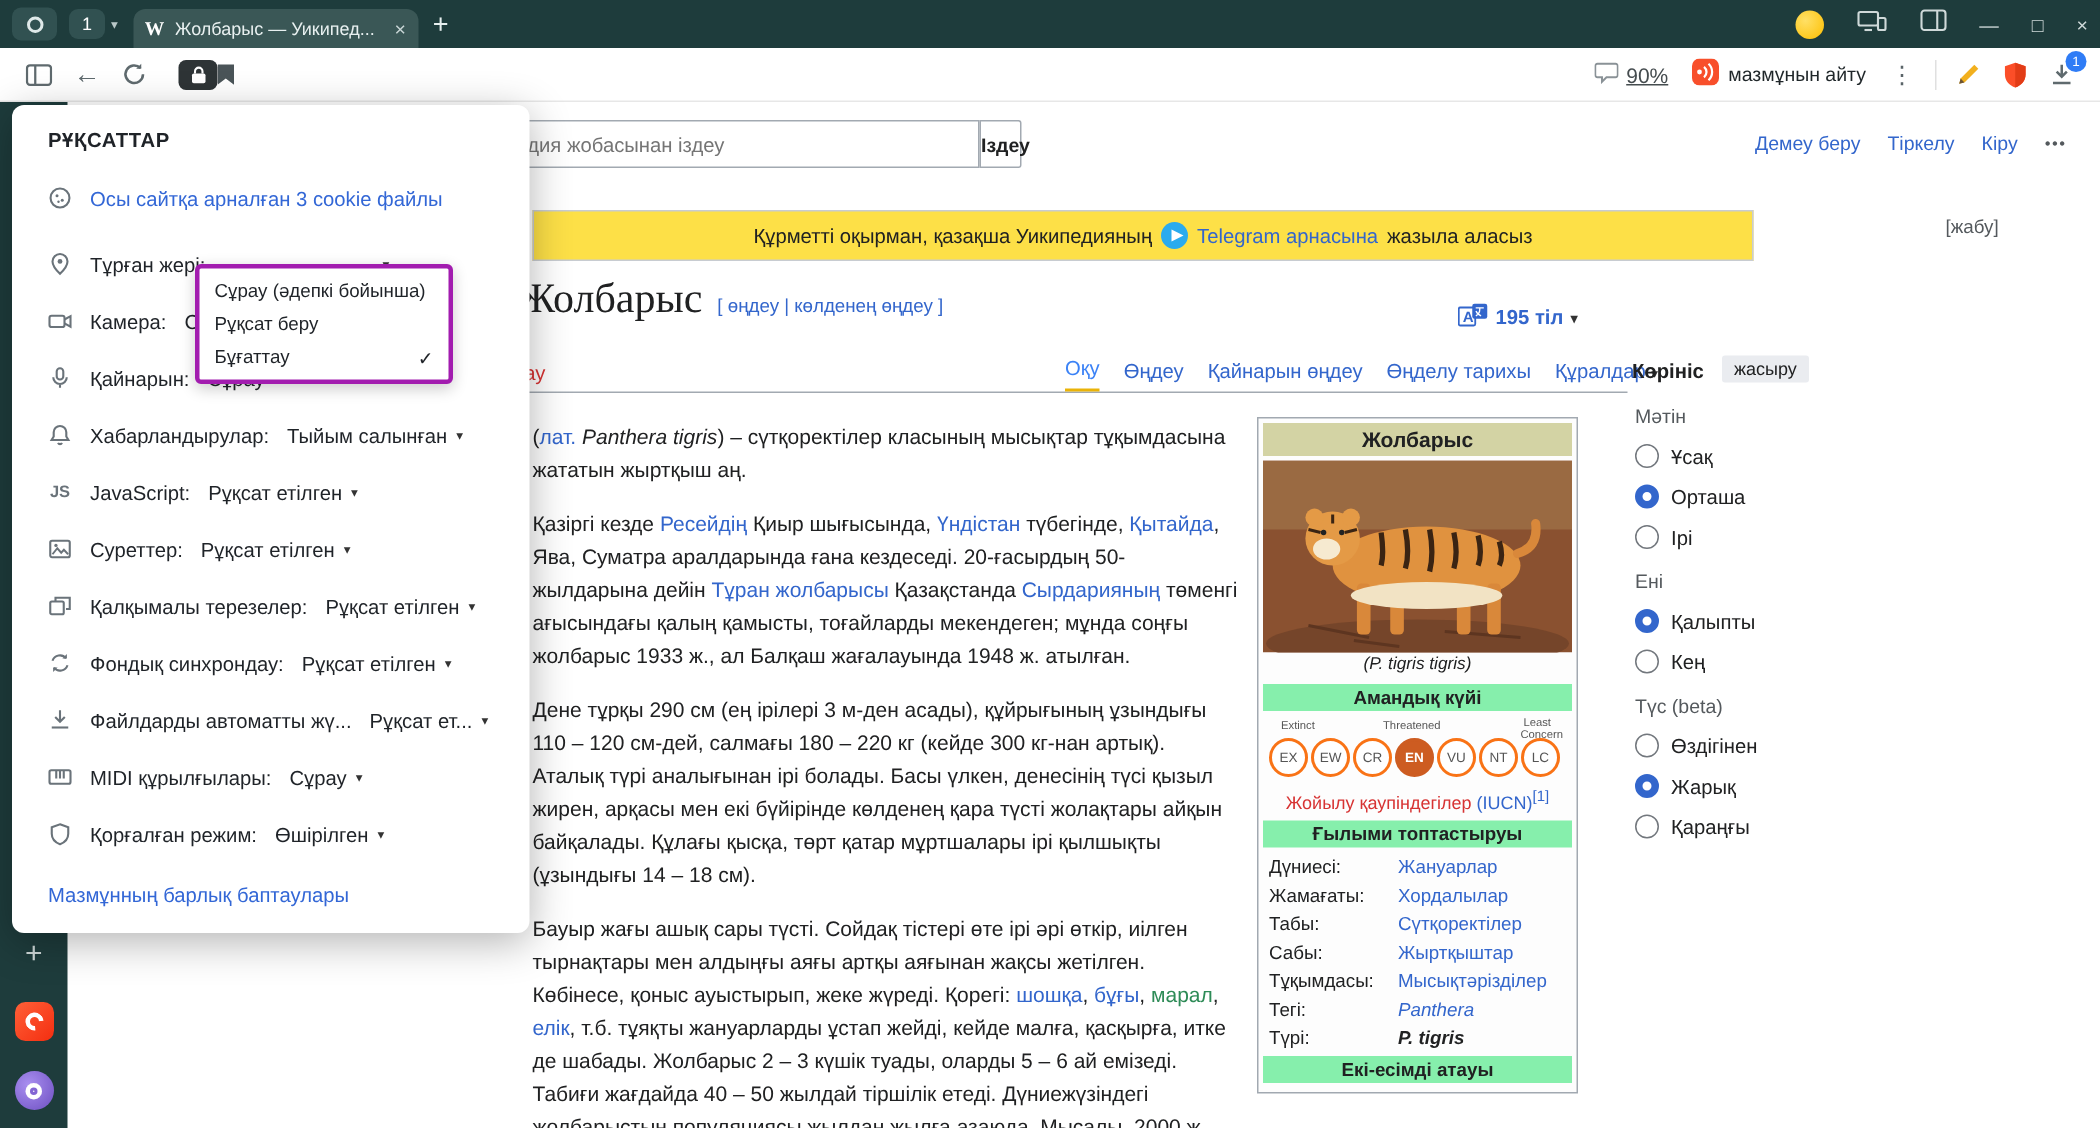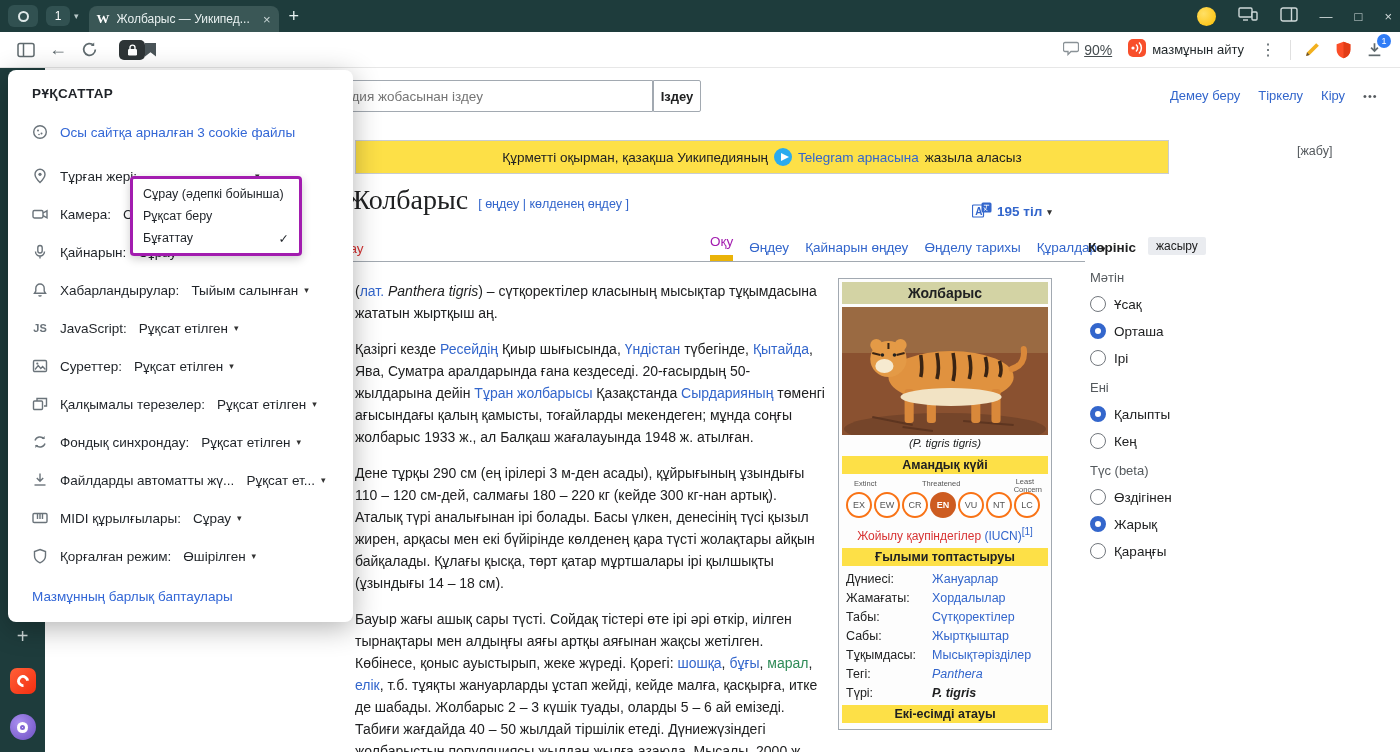--- a/index.html
+++ b/index.html
@@ -43,37 +43,37 @@
   .dock { position:absolute; left:0; width:45px; bottom:12px; display:flex; flex-direction:column; align-items:center; gap:20px; }
   .dock-plus { color:#cfd9d9; font-size:20px; cursor:pointer; }
   .dock-yandex { width:26px; height:26px; border-radius:7px; background:linear-gradient(135deg,#ff6038,#f42e10); display:flex; align-items:center; justify-content:center; cursor:pointer; }
   .dock-yandex span { width:12px; height:12px; border:3px solid #fff; border-right-color:transparent; border-radius:50%; transform:rotate(40deg); }
   .dock-browser { width:26px; height:26px; border-radius:50%; background:radial-gradient(circle at 35% 35%, #a98ff0, #6d4fc1); display:flex; align-items:center; justify-content:center; cursor:pointer; }
   .dock-browser span { width:11px; height:11px; background:#fff; border-radius:50%; box-shadow:inset 0 0 0 3px #fff, inset 0 0 0 5px #8466d4; }
 
   
   .page { position:absolute; top:68px; left:45px; right:0; bottom:0; background:#fff; color:#202122; z-index:1; }
   .wsearch { position:absolute; left:230px; top:12px; width:378px; height:32px; border:1px solid #a2a9b1; border-radius:2px 0 0 2px; padding:0 8px 0 32px; font-size:13.5px; color:#202122; font-family:"Liberation Sans",sans-serif; }
-  .wsearch-btn { position:absolute; left:608px; top:12px; width:48px; height:32px; border:1px solid #a2a9b1; background:#fff; font-weight:bold; font-size:13px; color:#202122; border-radius:0 2px 2px 0; cursor:pointer; font-family:"Liberation Sans",sans-serif; }
+  .wsearch-btn { position:absolute; left:608px; top:12px; width:28px; height:32px; border:1px solid #a2a9b1; background:#fff; font-weight:bold; font-size:13px; color:#202122; border-radius:0 2px 2px 0; cursor:pointer; font-family:"Liberation Sans",sans-serif; }
   .hdr-links { position:absolute; left:1125px; top:20px; display:flex; gap:18px; font-size:13px; align-items:center; }
   .hdr-links .lk { cursor:pointer; }
   .hdr-more { color:#54595d; letter-spacing:1px; font-size:11px; cursor:pointer; }
   .banner { position:absolute; left:310px; top:72px; width:814px; height:34px; border:1px solid #c8ccd1; background:#fde047; display:flex; align-items:center; justify-content:center; gap:6px; font-size:13.5px; }
   .tg-icon { width:18px; height:18px; border-radius:50%; background:#2aabee; display:flex; align-items:center; justify-content:center; }
   .tg-icon i { display:block; width:0; height:0; border-left:8px solid #fff; border-top:4px solid transparent; border-bottom:4px solid transparent; margin-left:3px; }
   .banner-close { position:absolute; left:1252px; top:76px; font-size:12.5px; color:#54595d; cursor:pointer; }
   .wtitle { position:absolute; left:300px; top:116px; display:flex; align-items:flex-end; gap:10px; }
   .wtitle h1 { font-family:"Liberation Serif", serif; font-size:28px; font-weight:normal; }
   .editlinks { font-size:12.5px; color:#3366cc; padding-bottom:5px; cursor:pointer; }
   .lang { position:absolute; left:927px; top:134px; display:flex; align-items:center; gap:5px; color:#3366cc; font-size:13.5px; font-weight:bold; cursor:pointer; }
   .tabsrow { position:absolute; left:258px; top:166px; width:782px; height:28px; border-bottom:1px solid #a2a9b1; }
   .tab-talk { position:absolute; left:0; bottom:5px; color:#d73333; font-size:13.5px; cursor:pointer; }
   .wtabs { position:absolute; left:407px; bottom:0; display:flex; gap:16px; font-size:13.5px; align-items:flex-end; }
   .wtab { color:#3366cc; padding-bottom:6px; cursor:pointer; white-space:nowrap; }
-  .wtab.active { color:#a21caf; border-bottom:6px solid #eab308; }
+  .wtab.active { color:#3b82f6; border-bottom:2px solid #eab308; }
   .appearance-title { position:absolute; left:1043px; top:172px; font-size:13.5px; font-weight:bold; }
   .hide-btn { position:absolute; left:1103px; top:169px; background:#eaecf0; border-radius:2px; font-size:12px; padding:2px 8px; color:#202122; cursor:pointer; }
   .appearance { position:absolute; left:1045px; top:198px; width:130px; }
   .ap-label { color:#54595d; font-size:13px; margin:14px 0 6px; }
   .ap-label:first-child { margin-top:4px; }
   .ap-opt { display:flex; gap:8px; align-items:center; margin:11px 0; font-size:13.5px; cursor:pointer; }
   .radio { width:16px; height:16px; border-radius:50%; border:1px solid #72777d; background:#fff; flex:none; }
   .radio.sel { border:5px solid #3366cc; }
 
   .article { position:absolute; left:310px; top:212px; width:470px; font-size:14px; line-height:22px; }
@@ -82,21 +82,21 @@
   .gn { color:#2e8b57; cursor:pointer; }
   .rd { color:#d73333; cursor:pointer; }
   .it { font-style:italic; }
   .sup { vertical-align:super; font-size:10px; color:#3366cc; cursor:pointer; }
 
   
   .infobox { position:absolute; left:793px; top:210px; width:214px; border:1px solid #a2a9b1; background:#fdfdfd; font-size:12.5px; padding:3px; }
   .ib-header { background:#d3d3a4; text-align:center; font-weight:bold; font-size:14px; padding:3px 0; }
   .ib-img { width:100%; height:128px; display:block; margin-top:3px; }
   .ib-caption { text-align:center; font-size:11.5px; font-style:italic; padding:2px 0 4px; }
-  .ib-sub { background:#fde047; text-align:center; font-weight:bold; font-size:12.5px; padding:2px 0; margin:3px 0; }
+  .ib-sub { background:#86efac; text-align:center; font-weight:bold; font-size:12.5px; padding:2px 0; margin:3px 0; }
   .status { position:relative; height:46px; }
   .st-lab { position:absolute; font-size:7.5px; color:#555; }
   .sc-row { position:absolute; top:15px; left:4px; display:flex; gap:2px; }
   .sc { width:26px; height:26px; border-radius:50%; border:2px solid #f97316; color:#555; font-size:9px; display:flex; align-items:center; justify-content:center; background:#fff; }
   .sc.active { background:#cd5c21; border-color:#cd5c21; color:#fff; font-weight:bold; }
   .status-line { text-align:center; font-size:12px; margin:3px 0 5px; }
   .tx-row { display:flex; padding:2.5px 4px; }
   .tx-label { width:86px; flex:none; }
   .tx-val { color:#3366cc; cursor:pointer; }
   .tx-val.itv { font-style:italic; }

